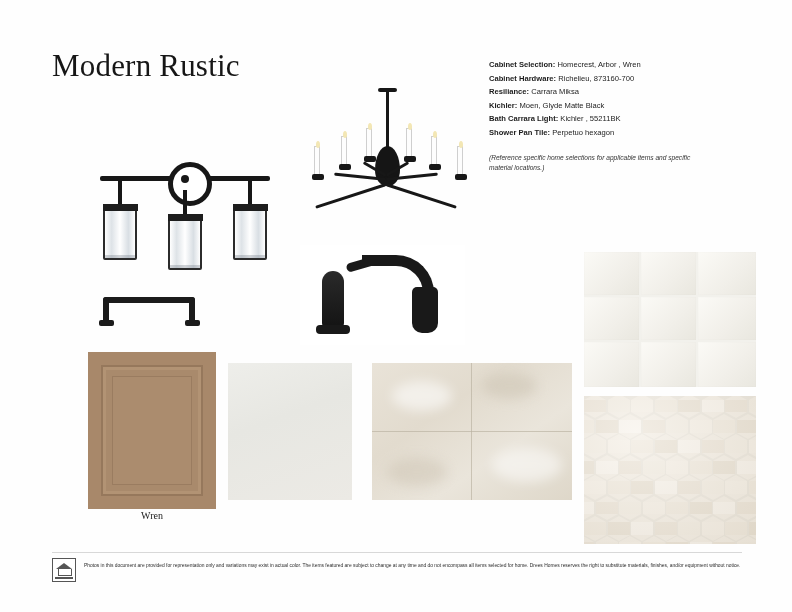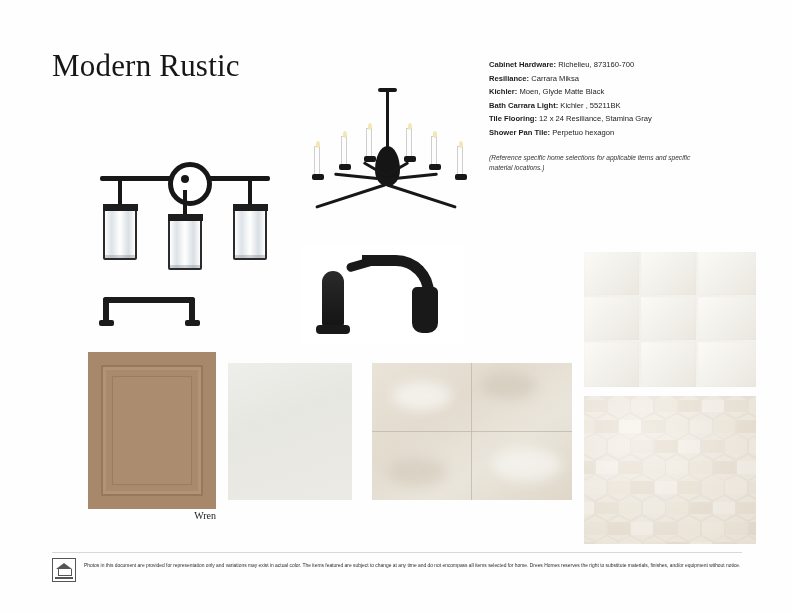--- a/index.html
+++ b/index.html
@@ -359,21 +359,21 @@
   .hex:after {
     top: 100%;
     border-top: 6.35px solid #f2ece2;
   }
 
   .wren-label {
     position: absolute;
     left: 88px;
     top: 510px;
     width: 128px;
-    text-align: right;
+    text-align: center;
     font-size: 10px;
     color: #1a1a1a;
     font-family: "Liberation Serif", serif;
   }
 
   
   .footer {
     position: absolute;
     left: 52px;
     top: 558px;
@@ -429,38 +429,38 @@
 </head>
 <body>
 
 <div class="page">
 
   <div class="title">Modern Rustic</div>
 
   <div class="spec">
 
     <div class="spec-row">
+      <b>Cabinet Selection:</b>
+      <span>Homecrest, Arbor , Wren</span>
+    </div>
+    <div class="spec-row">
       <b>Cabinet Hardware:</b>
       <span>Richelieu, 873160-700</span>
     </div>
     <div class="spec-row">
       <b>Resiliance:</b>
       <span>Carrara Miksa</span>
     </div>
     <div class="spec-row">
       <b>Kichler:</b>
       <span>Moen, Glyde Matte Black</span>
     </div>
     <div class="spec-row">
       <b>Bath Carrara Light:</b>
       <span>Kichler , 55211BK</span>
-    </div>
-    <div class="spec-row">
-      <b>Tile Flooring:</b>
-      <span>12 x 24 Resiliance, Stamina Gray</span>
     </div>
     <div class="spec-row">
       <b>Shower Pan Tile:</b>
       <span>Perpetuo hexagon</span>
     </div>
 
     <div class="spec-note">(Reference specific home selections for applicable items and specific material locations.)</div>
   </div>
 
   <div class="panel vanity">

